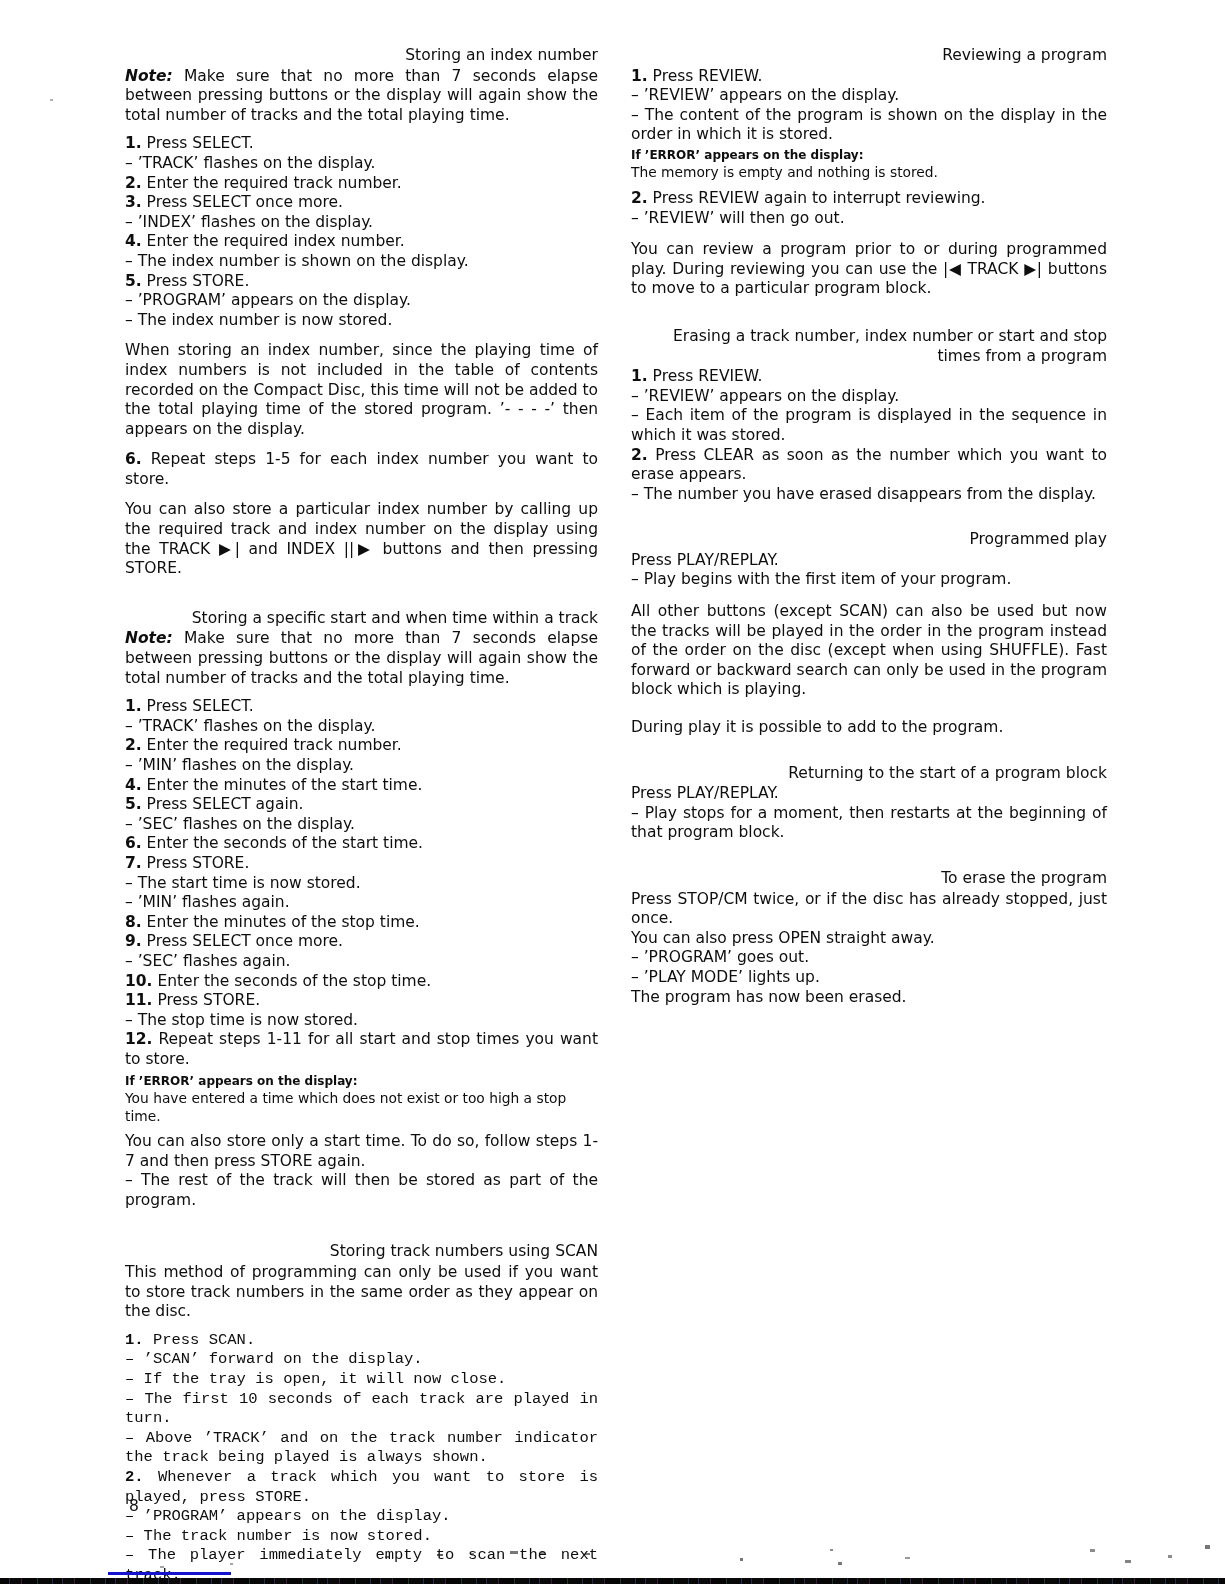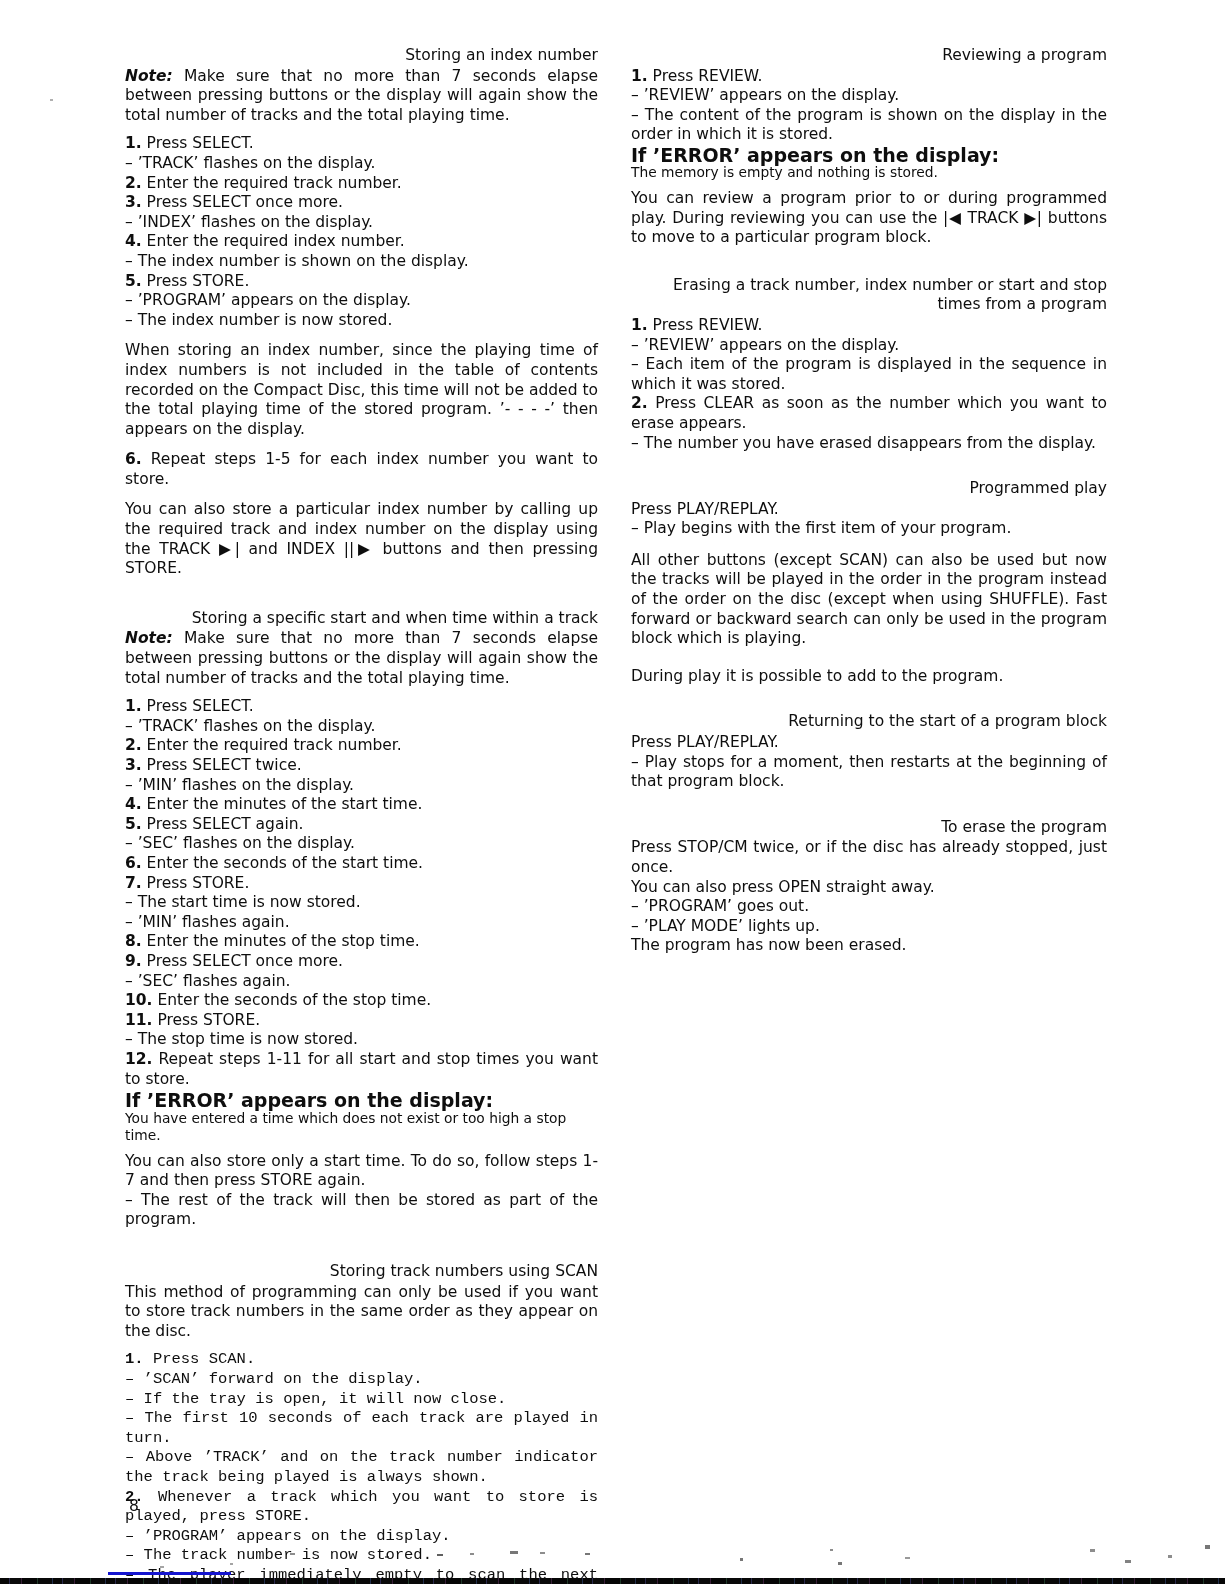--- a/index.html
+++ b/index.html
@@ -12,21 +12,21 @@
     overflow:hidden;
   }
   .col{position:absolute;top:46px;font-size:15.5px;line-height:19.6px;}
   .col-left{left:125px;width:473px;}
   .col-right{left:631px;width:476px;}
   .h{font-weight:normal;text-align:right;}
   .p{text-align:justify;}
   .line{text-align:justify;}
   .num{font-weight:bold;}
   .note-prefix{font-weight:bold;font-style:italic;}
-  .small-bold{font-weight:bold;font-size:19px;line-height:17.5px;}
+  .small-bold{font-weight:bold;font-size:12px;line-height:17.5px;}
   .small-text{font-size:13.8px;line-height:17.5px;}
   .page-number{position:absolute;left:129px;top:1497px;font-size:15.5px;}
   .blue-line{position:absolute;left:108px;top:1572px;width:123px;height:3px;}
   .bottom-bar{
     position:absolute;left:0;top:1578px;width:1225px;height:6px;
     background:repeating-linear-gradient(90deg,
       #060606 0 9px,#2a2a4e 9px 10px,#0a0a0a 10px 21px,
       #3a1f3a 21px 22px,#050505 22px 37px,#1f3a2a 37px 38px,
       #080808 38px 52px,#23304d 52px 53px);
   }
@@ -56,21 +56,20 @@
       <div style="margin-bottom: 11px;">
         <div class="line"><span class="num">6.</span> Repeat steps 1-5 for each index number you want to store.</div>
       </div>
       <div class="p" style="margin-bottom: 30px;">You can also store a particular index number by calling up the required track and index number on the display using the TRACK ▶| and INDEX ||▶ buttons and then pressing STORE.</div>
       <div class="h" style="margin-bottom: 1px;">Storing a specific start and when time within a track</div>
       <div class="p" style="margin-bottom: 9px;"><span class="note-prefix">Note:</span> Make sure that no more than 7 seconds elapse between pressing buttons or the display will again show the total number of tracks and the total playing time.</div>
       <div style="margin-bottom: 3px;">
         <div class="line"><span class="num">1.</span> Press SELECT.</div>
         <div class="line">– ’TRACK’ flashes on the display.</div>
         <div class="line"><span class="num">2.</span> Enter the required track number.</div>
-        <div class="line"><span class="num">3.</span> Press SELECT twice.</div>
         <div class="line">– ’MIN’ flashes on the display.</div>
         <div class="line"><span class="num">4.</span> Enter the minutes of the start time.</div>
         <div class="line"><span class="num">5.</span> Press SELECT again.</div>
         <div class="line">– ’SEC’ flashes on the display.</div>
         <div class="line"><span class="num">6.</span> Enter the seconds of the start time.</div>
         <div class="line"><span class="num">7.</span> Press STORE.</div>
         <div class="line">– The start time is now stored.</div>
         <div class="line">– ’MIN’ flashes again.</div>
         <div class="line"><span class="num">8.</span> Enter the minutes of the stop time.</div>
         <div class="line"><span class="num">9.</span> Press SELECT once more.</div>
@@ -106,20 +105,24 @@
   <div class="col col-right" id="col-right">
       <div class="h" style="margin-bottom: 1px;">Reviewing a program</div>
       <div style="margin-bottom: 2px;">
         <div class="line"><span class="num">1.</span> Press REVIEW.</div>
         <div class="line">– ’REVIEW’ appears on the display.</div>
         <div class="line">– The content of the program is shown on the display in the order in which it is stored.</div>
       </div>
       <div style="margin-bottom: 7px;">
         <div class="small-bold">If ’ERROR’ appears on the display:</div>
         <div class="small-text">The memory is empty and nothing is stored.</div>
+      </div>
+      <div style="margin-bottom: 12px;">
+        <div class="line"><span class="num">2.</span> Press REVIEW again to interrupt reviewing.</div>
+        <div class="line">– ’REVIEW’ will then go out.</div>
       </div>
       <div class="p" style="margin-bottom: 28px;">You can review a program prior to or during programmed play. During reviewing you can use the |◀ TRACK ▶| buttons to move to a particular program block.</div>
       <div class="h" style="margin-bottom: 1px;">Erasing a track number, index number or start and stop times from a program</div>
       <div style="margin-bottom: 26px;">
         <div class="line"><span class="num">1.</span> Press REVIEW.</div>
         <div class="line">– ’REVIEW’ appears on the display.</div>
         <div class="line">– Each item of the program is displayed in the sequence in which it was stored.</div>
         <div class="line"><span class="num">2.</span> Press CLEAR as soon as the number which you want to erase appears.</div>
         <div class="line">– The number you have erased disappears from the display.</div>
       </div>

